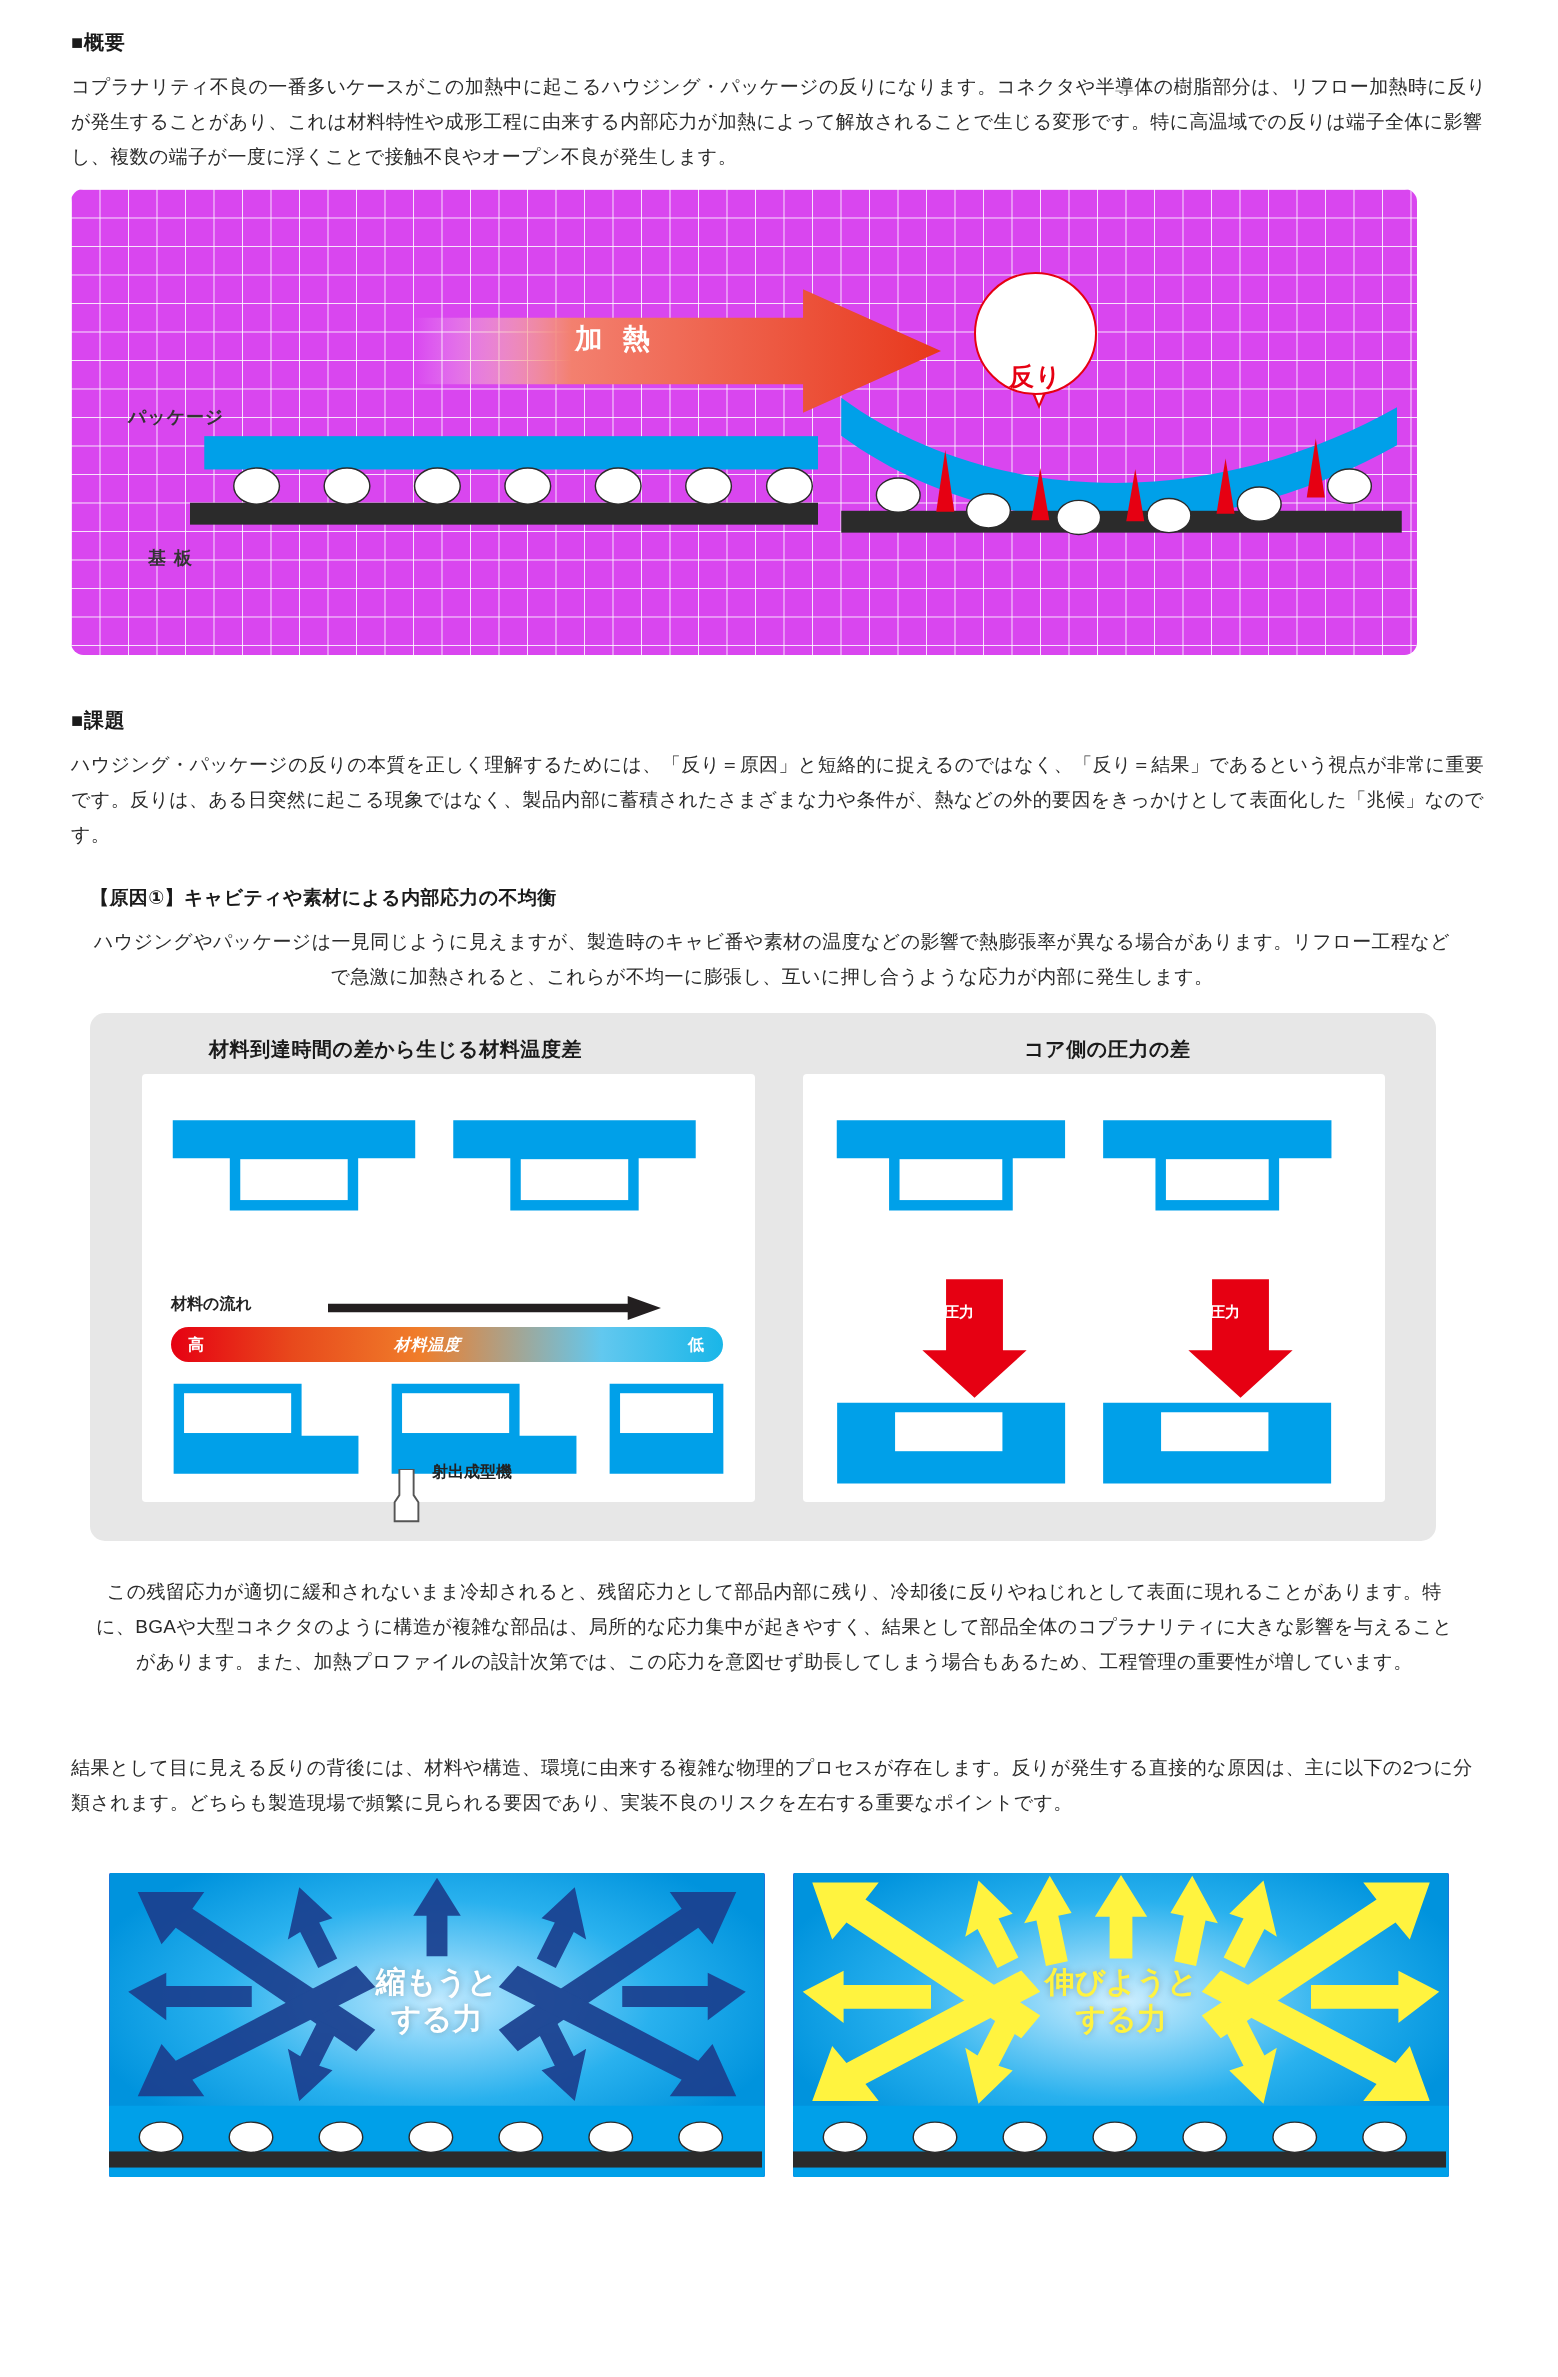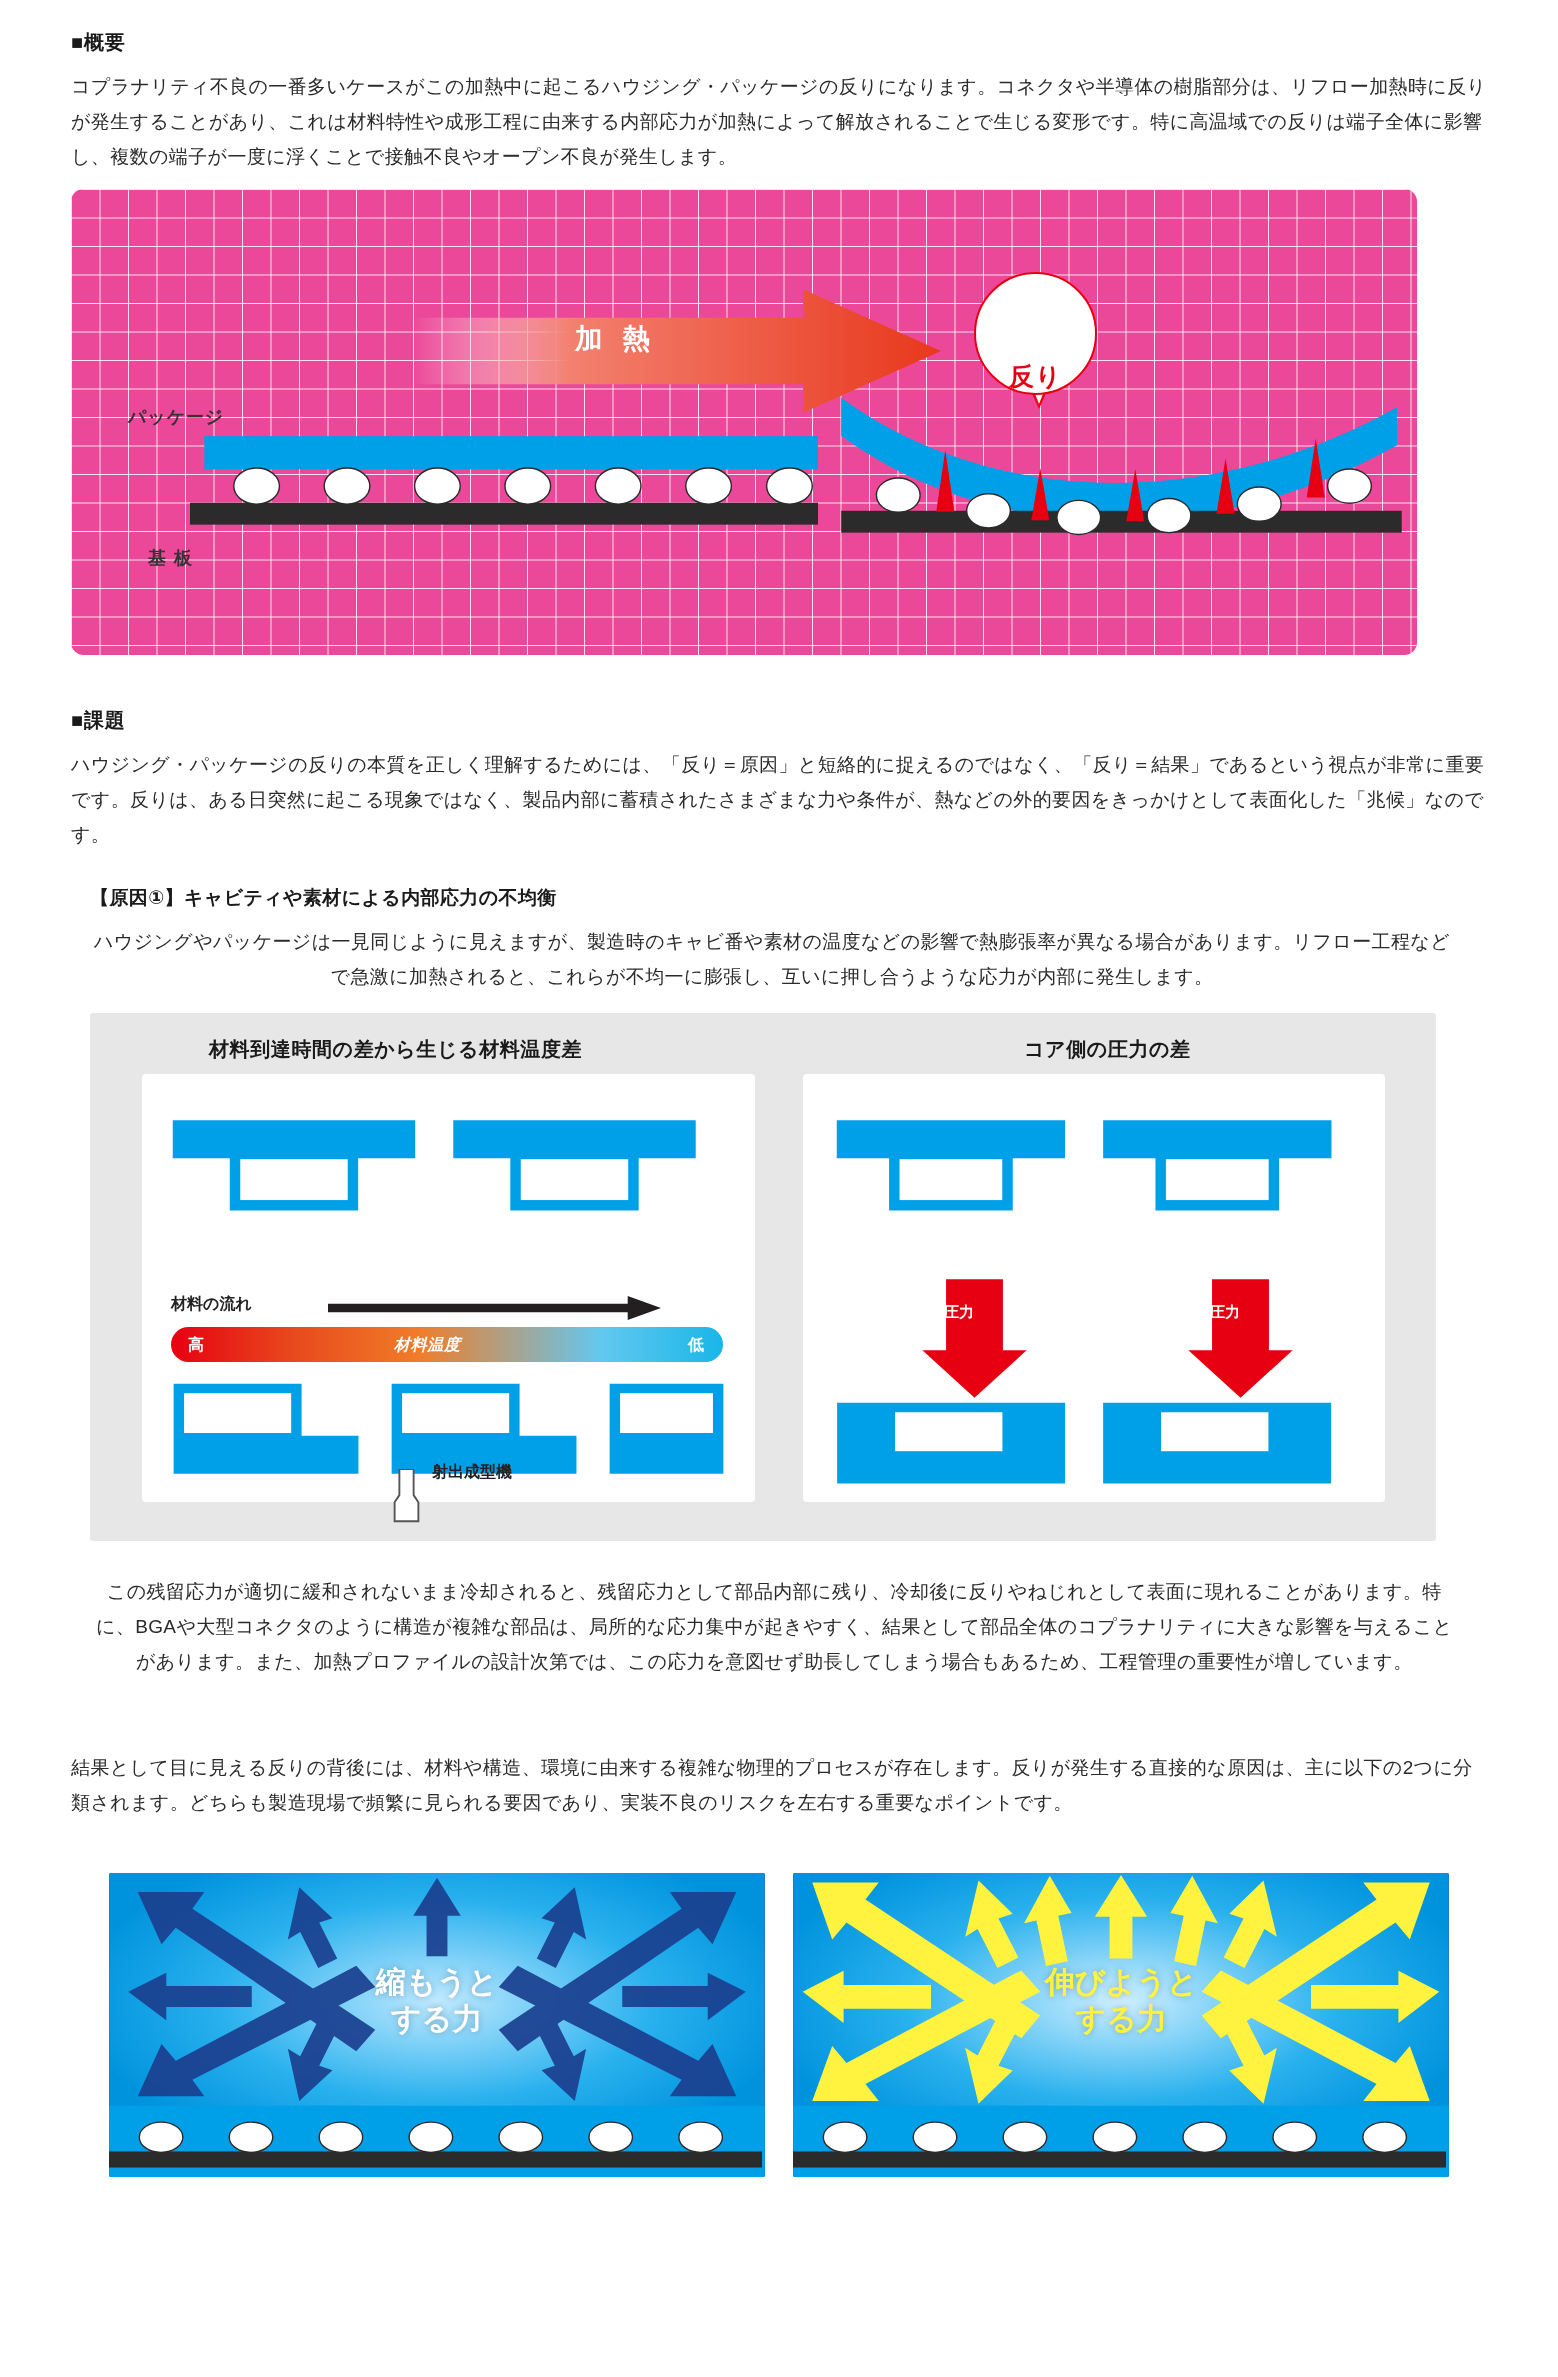--- a/index.html
+++ b/index.html
@@ -35,21 +35,21 @@
   .gap-m { height: 33px; }
   .gap-l { height: 52px; }
   .gap-xl { height: 71px; }
 
   
   .fig1 {
     position: relative;
     margin: 14.3px 0 0 0;
     width: 1346px;
     height: 466px;
-    background: #ec4899;
+    background: #d946ef;
     border-radius: 12.4px;
     overflow: hidden;
   }
   .grid-bg {
     position: absolute;
     inset: 0;
     background-image:
       linear-gradient(to right, rgba(255,255,255,0.85) 1px, transparent 1px),
       linear-gradient(to bottom, rgba(255,255,255,0.85) 1px, transparent 1px);
     background-size: 28.5px 28.5px;
@@ -145,21 +145,21 @@
     margin: 0 0 12.4px 0;
     letter-spacing: 0.02em;
   }
 
   
   .fig2 {
     position: relative;
     width: 1346px;
     height: 528px;
     background: #e7e7e7;
-    border-radius: 3px;
+    border-radius: 15px;
     margin: 19px 0 0 19px;
     overflow: hidden;
   }
   .fig2-title {
     position: absolute;
     font-size: 20px;
     font-weight: bold;
     color: #1a1a1a;
     letter-spacing: 0.03em;
     top: 23px;

